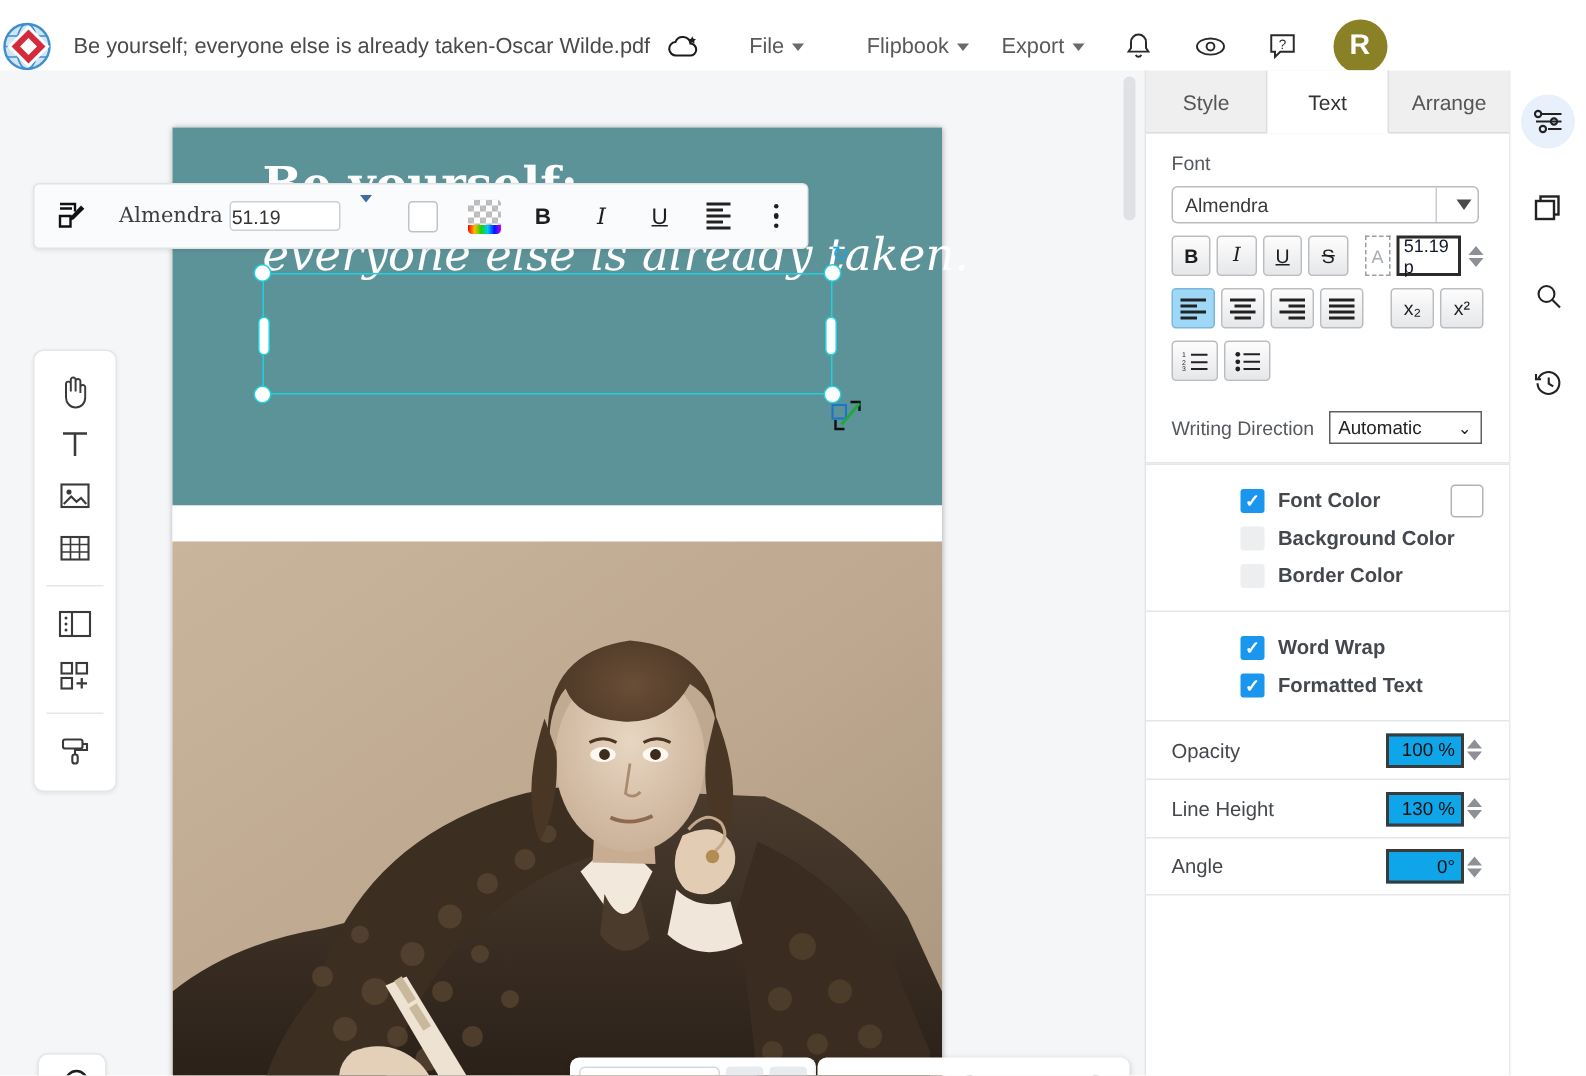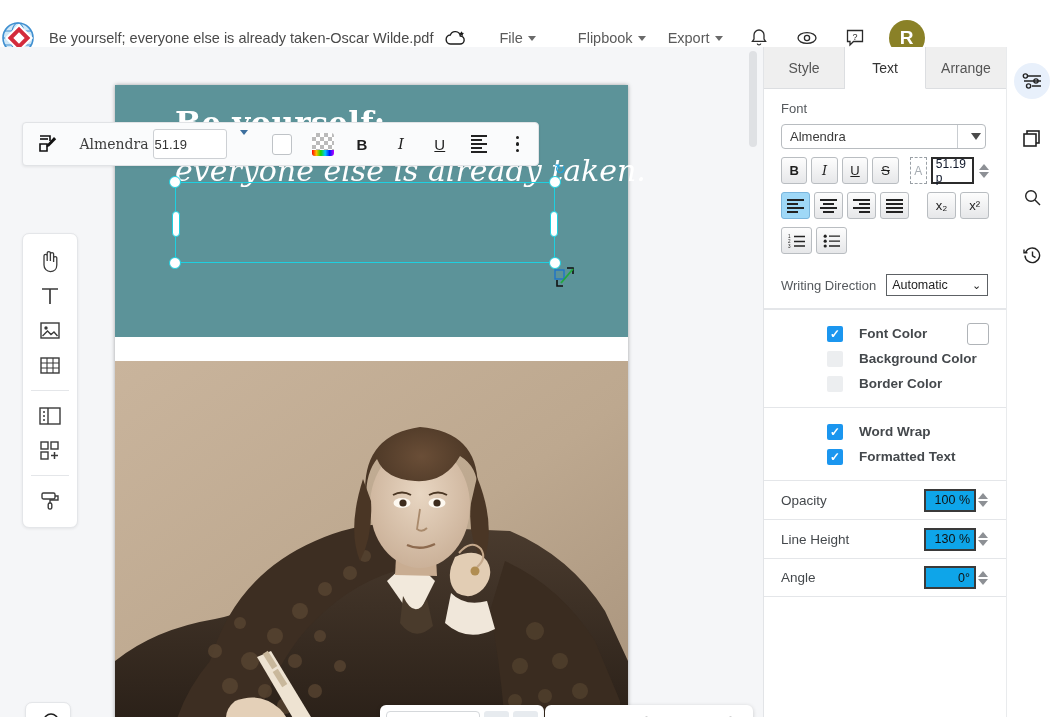--- a/index.html
+++ b/index.html
@@ -6,21 +6,21 @@
   html, body {
     width: 1057px; height: 717px;
     font-family: "Liberation Sans", sans-serif;
     background: #ffffff;
     overflow: hidden;
   }
   .app { position: relative; width: 1057px; height: 717px; }
 
   
   .header {
-    position: absolute; left: 0; top: 15px; width: 842px; height: 47px;
+    position: absolute; left: 0; top: 8px; width: 842px; height: 47px;
     background: #ffffff; border-bottom: 1px solid #e2e4e7;
     display: flex; align-items: center;
   }
   .logo-wrap { width: 56px; display: flex; justify-content: center; align-items: center; }
   .logo { width: 36px; height: 36px; }
   .hdr-div { width: 1px; height: 26px; background: #dcdee1; }
   .doc-title {
     margin-left: 13px; font-size: 14.5px; color: #4a4a4a; white-space: nowrap;
   }
   .cloud-ic { margin-left: 12px; width: 24px; height: 24px; display:flex; align-items:center; justify-content:center; cursor:pointer;}
@@ -118,21 +118,21 @@
     background: #fafbfc; border: 1px solid #e1e3e6; border-radius: 4px;
     box-shadow: 0 1px 3px rgba(0,0,0,.08);
     display: flex; align-items: center; padding: 0 10px; gap: 0;
   }
   .fmt-ic { width: 32px; height:30px; display:flex; align-items:center; justify-content:center; cursor:pointer; }
   .fmt-fontname {
     margin-left: 16px; width: 78px; font-family:"DejaVu Serif", serif;
     font-size: 14px; color: #3d3d3d; white-space:nowrap; cursor:pointer;
   }
   .fmt-size {
-    margin-left: 0; width: 77px; height: 30px; background:#fff;
+    margin-left: 0; width: 77px; height: 20px; background:#fff;
     border:1px solid #cdd0d4; border-radius:3px;
     display:flex; align-items:center; font-size:13px; color:#333; cursor:text;
   }
   .fmt-size-caret { margin-left: 9px; cursor:pointer; padding:4px; }
   .sw-font {
     margin-left: 20px; width: 21px; height: 21px; background:#fff;
     border:1px solid #bfc3c7; border-radius:3px; cursor:pointer;
   }
   .sw-bg {
     margin-left: 20px; width: 23px; height: 23px; border-radius:3px; cursor:pointer;
@@ -243,21 +243,21 @@
     display:flex; align-items:center; padding: 10px 17px 12px; gap:10px;
   }
   .wd-label { font-size:13px; color:#55595d; }
   .wd-select {
     width:102px; height:22px; border:1px solid #5d6165; background:#fff;
     display:flex; align-items:center; font-size:12.5px; color:#222; padding-left:5px; cursor:pointer;
   }
   .wd-select .chev { margin-left:auto; margin-right:6px; font-size:11px; }
 
   .cb-group { border-top:1px solid #e4e6e9; padding: 11px 17px; }
-  .cb-row { display:flex; align-items:center; gap:16px; height:25px;padding-left:46px; }
+  .cb-row { display:flex; align-items:center; gap:9px; height:25px;padding-left:46px; }
   .cb {
     width:16px; height:16px; border-radius:2px; background:#eceef0; cursor:pointer;
     display:flex; align-items:center; justify-content:center; flex:0 0 auto;
   }
   .cb.on { background:#1b96ef; }
   .cb.on::after { content:"✓"; color:#fff; font-size:12px; line-height:1; font-weight:bold;}
   .cb-txt { font-size:13.5px; color:#44484c; font-weight:bold; }
   .color-sw-sq {
     margin-left:auto; width:22px; height:22px; background:#fff;
     border:1px solid #b0b4b8; border-radius:3px; cursor:pointer;

